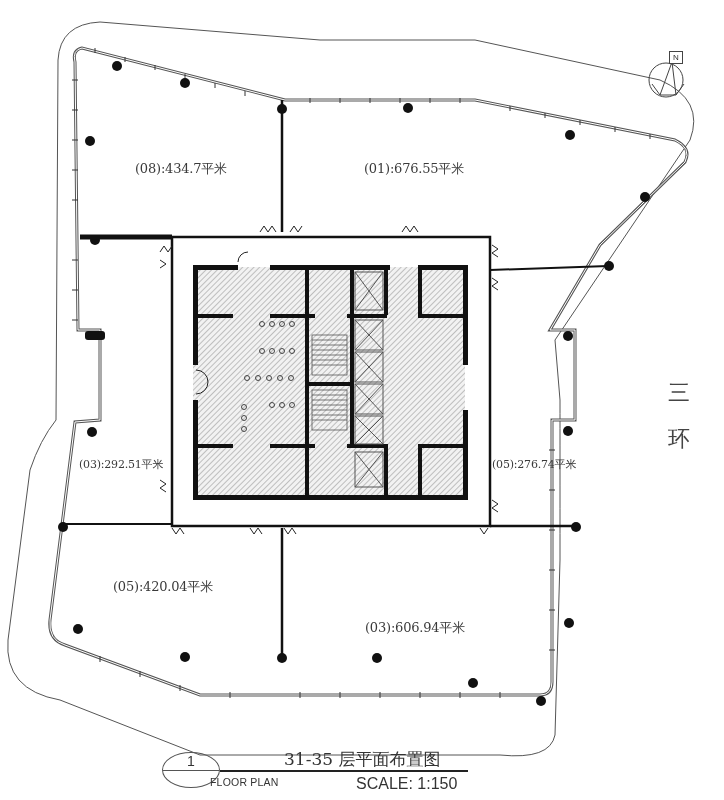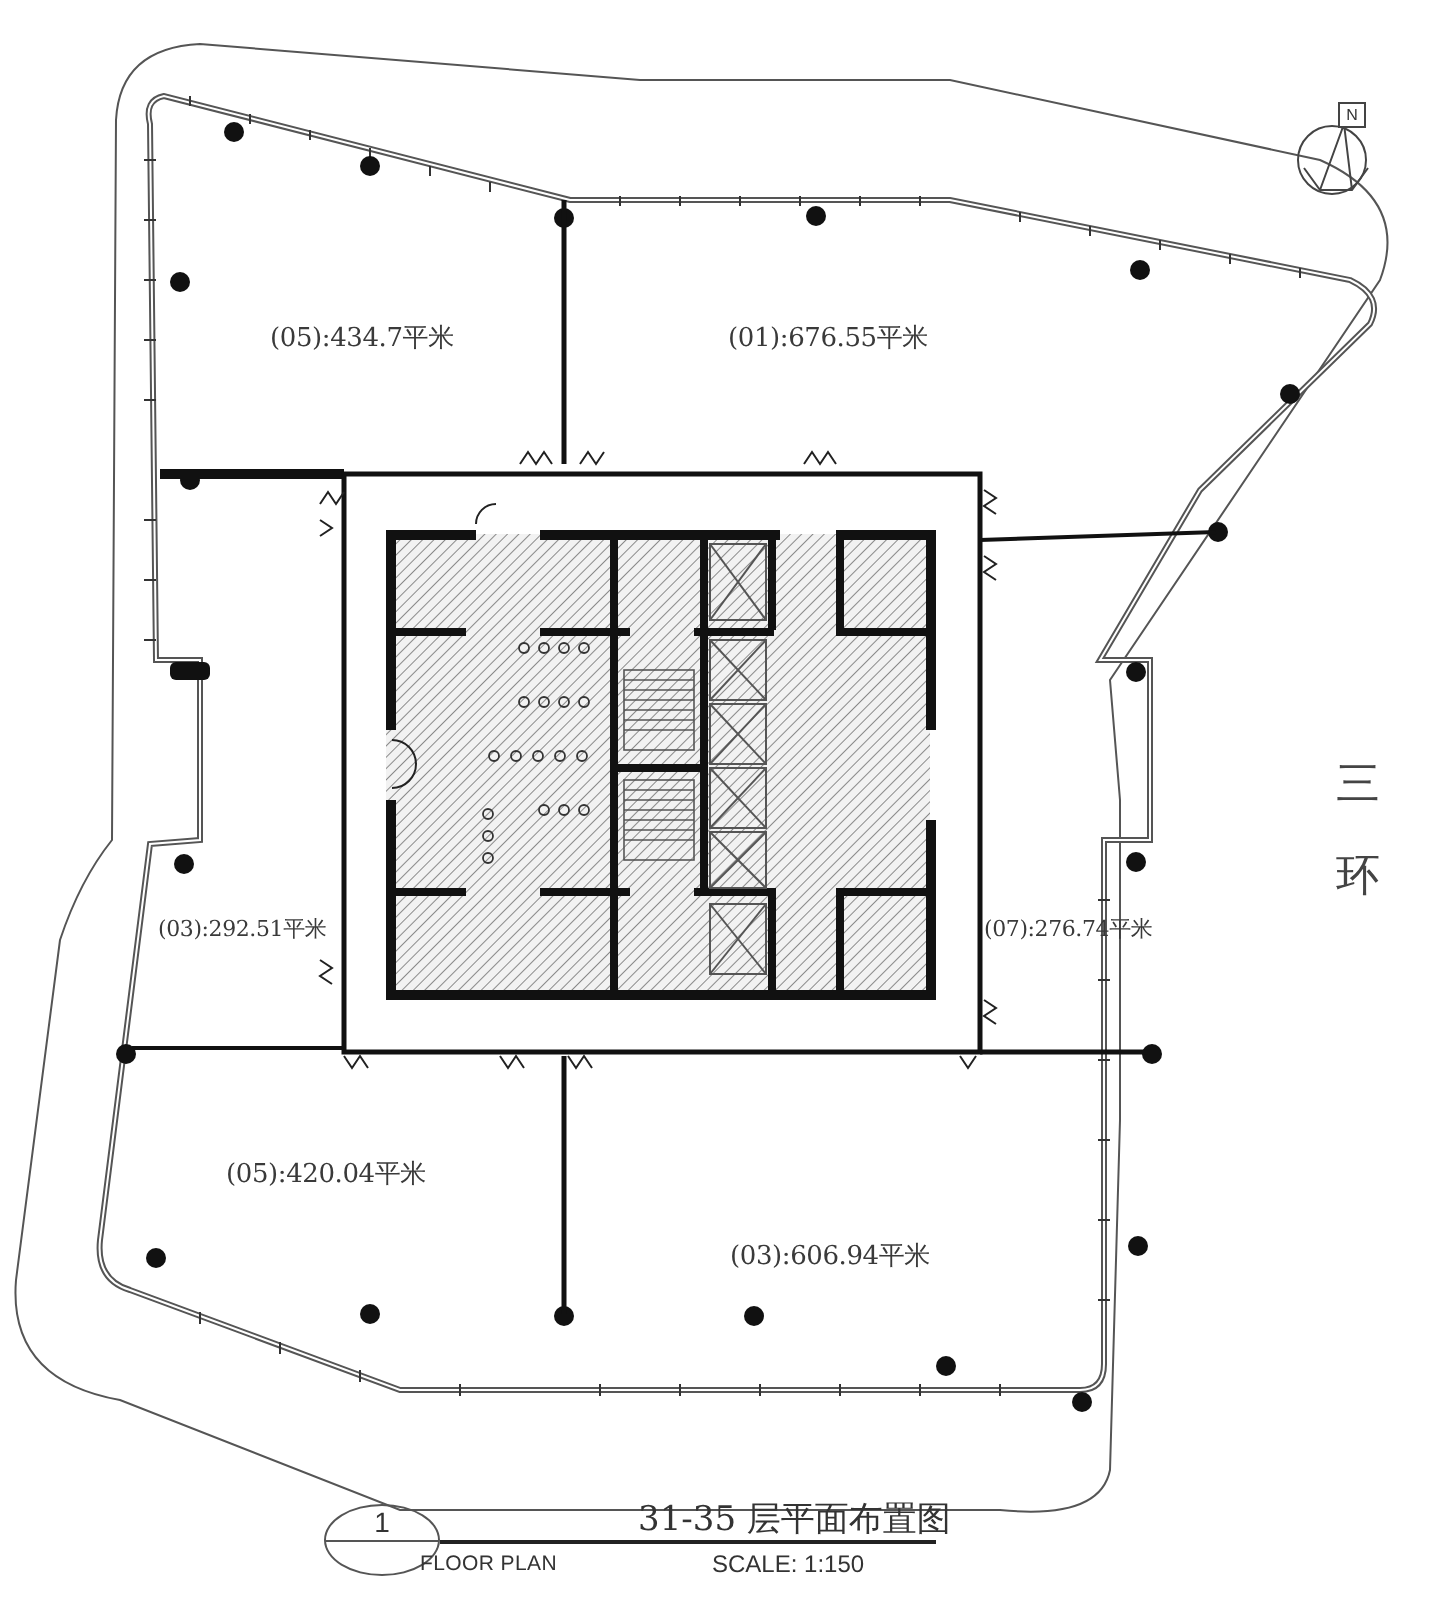--- a/index.html
+++ b/index.html
@@ -11,26 +11,26 @@
   .unit-label.small { font-size: 11px; }
   .road-label { position: absolute; font-family: "DejaVu Serif", "Liberation Serif", serif;
                 font-size: 22px; color: #444; line-height: 1; }
   .title-block { position: absolute; left: 158px; top: 748px; width: 320px; height: 48px; }
   .title-ellipse { position: absolute; left: 4px; top: 4px; width: 56px; height: 34px;
                    border: 1.2px solid #555; border-radius: 50%; }
   .title-ellipse-line { position: absolute; left: 0; right: 0; top: 17px; border-top: 1px solid #555; }
   .title-num { position: absolute; left: 0; width: 56px; top: 0px; text-align: center;
                font-family: "Liberation Sans", sans-serif; font-size: 14px; color: #333; }
   .title-cn { position: absolute; left: 126px; top: 0px; font-family: "DejaVu Serif", serif;
-              font-size: 17px; color: #333; margin-left: 35px; }
+              font-size: 17px; color: #333; }
   .title-underline { position: absolute; left: 62px; top: 22px; width: 248px; border-top: 2.5px solid #222; }
   .title-en { position: absolute; left: 52px; top: 28px; font-family: "Liberation Sans", sans-serif;
               font-size: 10.5px; color: #333; letter-spacing: 0.2px; }
   .title-scale { position: absolute; left: 198px; top: 27px; font-family: "Liberation Sans", sans-serif;
-                 font-size: 12px; color: #333; }
+                 font-size: 16px; color: #333; }
   .north-label { position: absolute; left: 669px; top: 51px; width: 12px; height: 11px;
                  border: 1px solid #444; font-size: 8px; line-height: 11px; text-align: center;
                  font-family: "Liberation Sans", sans-serif; color: #333; background: #fff; }
 </style>
 </head>
 <body>
 
 <svg id="plan" viewBox="0 0 724 800" xmlns="http://www.w3.org/2000/svg">
   <defs>
     <pattern id="hatch" patternUnits="userSpaceOnUse" width="4" height="4" patternTransform="rotate(45)">
@@ -230,24 +230,24 @@
     <path d="M238,262 a10,10 0 0,1 10,-10"></path>
     <path d="M196,370 a12,12 0 0,1 0,24"></path>
   </g>
 
   <g fill="none" stroke="#444" stroke-width="1">
     <circle cx="666" cy="80" r="17"></circle>
     <path d="M672,62 L660,95 M672,62 L676,95 M652,84 L660,95 L676,95 L684,84"></path>
   </g>
 </svg>
 
-<div class="unit-label" style="left:135px; top:160px;">(05):434.7平米</div>
+<div class="unit-label" style="left:135px; top:160px;">(08):434.7平米</div>
 <div class="unit-label" style="left:364px; top:160px;text-align:right;">(01):676.55平米</div>
 <div class="unit-label small" style="left:79px; top:457px;">(03):292.51平米</div>
-<div class="unit-label small" style="left:492px; top:457px;">(07):276.74平米</div>
+<div class="unit-label small" style="left:492px; top:457px;">(05):276.74平米</div>
 <div class="unit-label" style="left:113px; top:578px;">(05):420.04平米</div>
 <div class="unit-label" style="left:365px; top:578px;margin-top:41px;">(03):606.94平米</div>
 
 <div class="road-label" style="left:668px; top:382px;">三</div>
 <div class="road-label" style="left:668px; top:428px;">环</div>
 
 <div class="north-label">N</div>
 
 <div class="title-block">
   <div class="title-ellipse">

